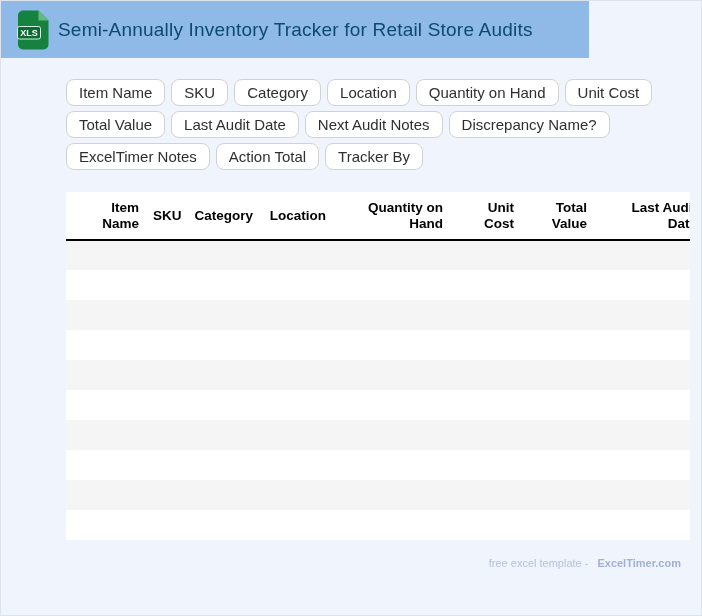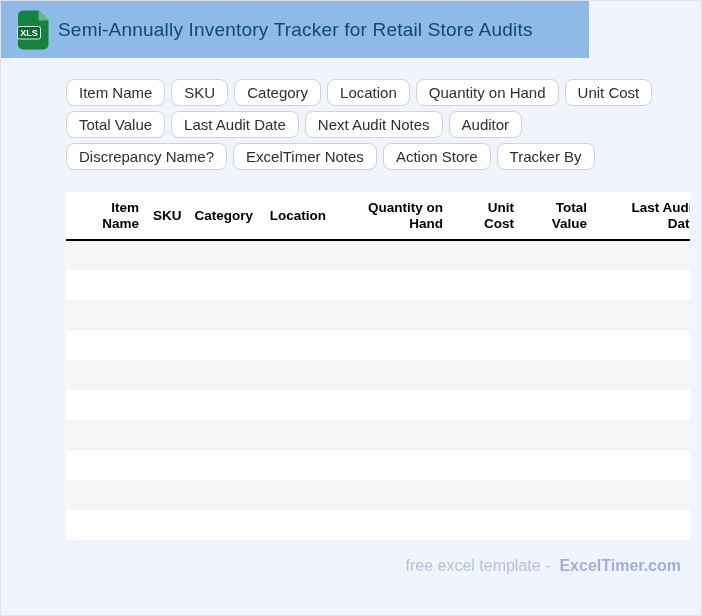--- a/index.html
+++ b/index.html
@@ -94,21 +94,21 @@
   th.c7 span { max-width: 44px; }
   th.c8 span { max-width: 72px; }
   tbody td { height: 30px; }
   tbody tr:nth-child(odd)  { background: #f5f5f6; }
   tbody tr:nth-child(even) { background: #ffffff; }
 
   
   .footer {
     margin: 17px 20px 0 0;
     text-align: right;
-    font-size: 16px;
+    font-size: 11px;
     color: #b5c1dc;
   }
   .footer .brand {
     font-weight: bold;
     color: #a0b0d8;
     margin-left: 9px;
     text-decoration: none;
     cursor: pointer;
   }
 </style>
@@ -130,24 +130,23 @@
   <div class="chips">
     <span class="chip">Item Name</span>
     <span class="chip">SKU</span>
     <span class="chip">Category</span>
     <span class="chip">Location</span>
     <span class="chip">Quantity on Hand</span>
     <span class="chip">Unit Cost</span>
     <span class="chip">Total Value</span>
     <span class="chip">Last Audit Date</span>
     <span class="chip">Next Audit Notes</span>
-    <span class="chip">Auditor</span>
     <span class="chip">Discrepancy Name?</span>
     <span class="chip">ExcelTimer Notes</span>
-    <span class="chip">Action Store</span>
+    <span class="chip">Action Total</span>
     <span class="chip">Tracker By</span>
   </div>
 
   <div class="table-wrap">
     <table>
       <colgroup>
         <col class="c1">
           <col class="c2">
           <col class="c3">
           <col class="c4">

